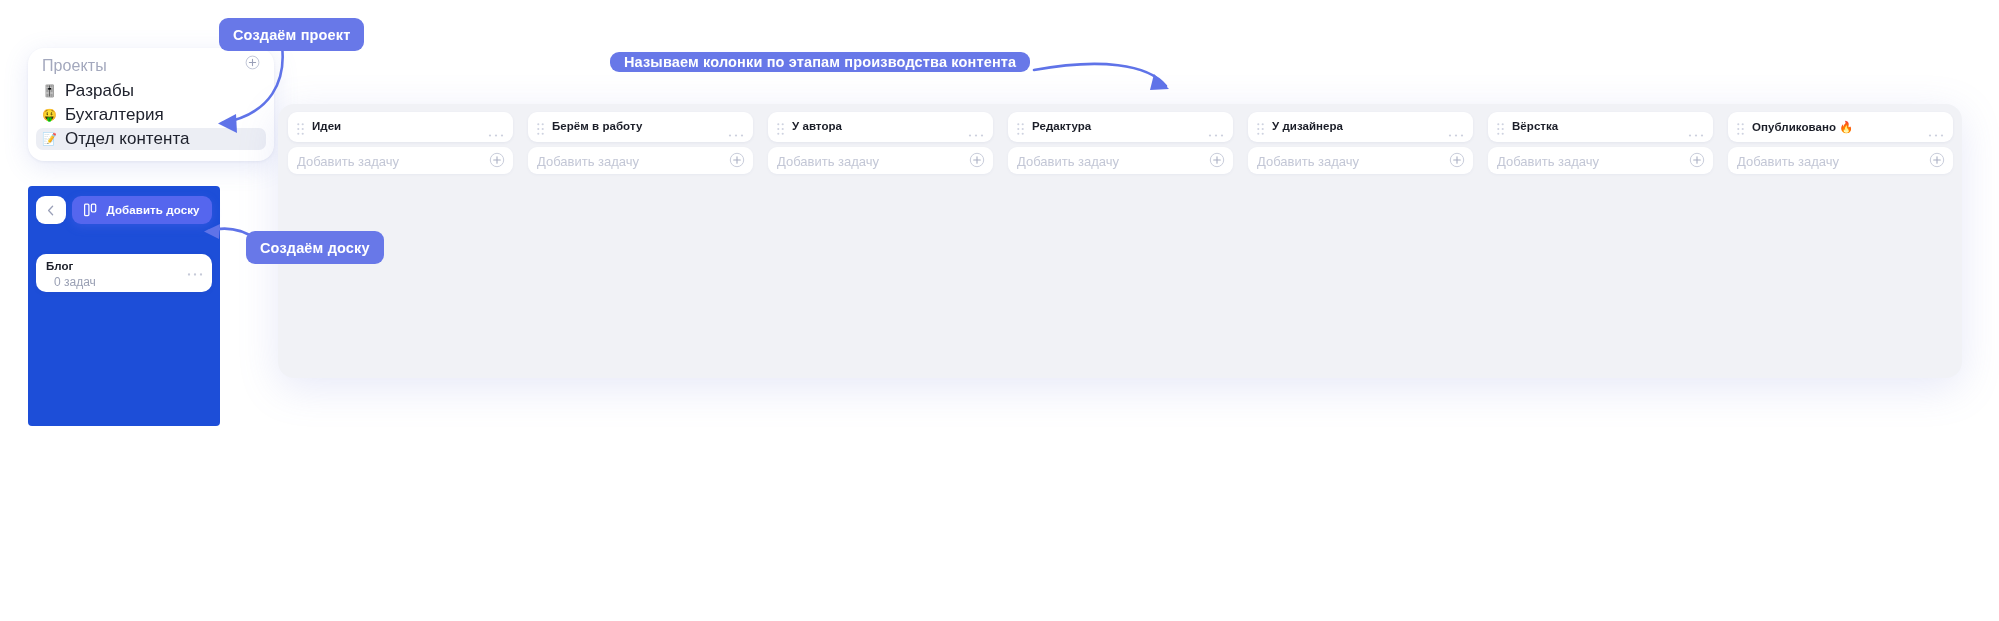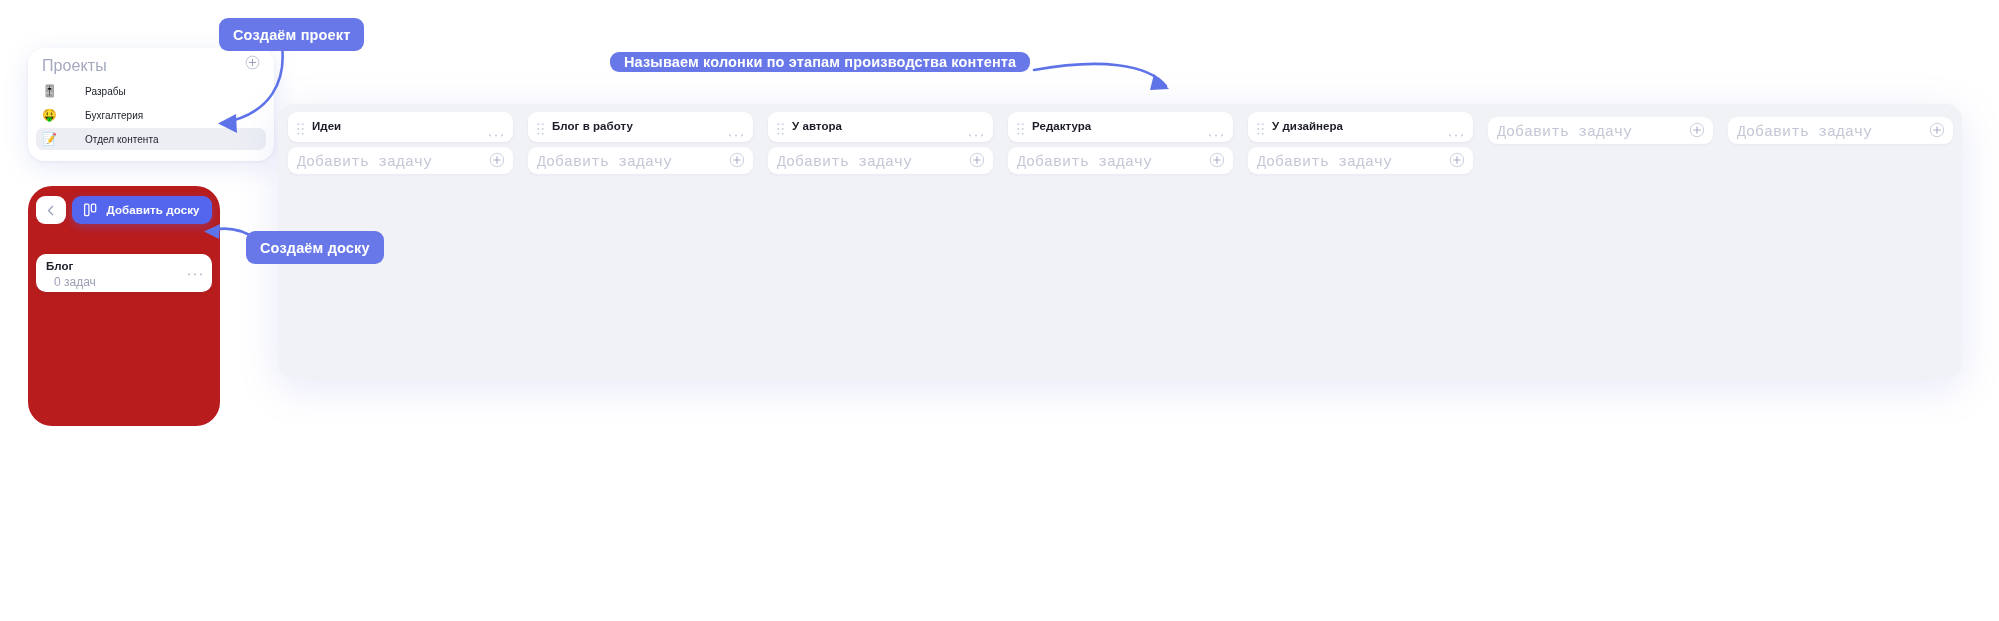--- a/index.html
+++ b/index.html
@@ -18,25 +18,25 @@
       box-shadow:0 6px 26px rgba(108,122,210,.16),0 1px 3px rgba(60,70,130,.07);}
   #projects-head{position:absolute;left:14px;top:7px;width:218px;height:20px;}
   #projects-title{position:absolute;left:0;top:2px;font-size:16px;color:#a3a8bd;
       letter-spacing:.1px;}
   #projects-add{position:absolute;right:0;top:0;width:15px;height:15px;}
   .proj-row{position:absolute;left:8px;width:230px;height:22px;border-radius:7px;
       display:flex;align-items:center;padding-left:6px;box-sizing:border-box;}
   .proj-row.sel{background:#eceef4;}
   .proj-emoji{width:15px;height:15px;display:flex;align-items:center;justify-content:center;
       font-size:12px;line-height:1;margin-right:8px;flex:0 0 auto;}
-  .proj-label{font-size:10px;color:#20232e;letter-spacing:.05px;margin-left:20px;}
+  .proj-label{font-size:17px;color:#20232e;letter-spacing:.05px;}
 
   
   #boards-panel{position:absolute;left:28px;top:186px;width:192px;height:240px;
-      background:#b91c1c;border-radius:24px;}
+      background:#1d4ed8;border-radius:4px;}
   #board-back{position:absolute;left:8px;top:10px;width:30px;height:28px;background:#fff;
       border-radius:9px;display:flex;align-items:center;justify-content:center;
       box-shadow:0 1px 2px rgba(60,70,130,.07);}
   #add-board-btn{position:absolute;left:44px;top:10px;width:140px;height:28px;
       background:#5566ee;border-radius:9px;display:flex;align-items:center;
       justify-content:center;gap:7px;
       box-shadow:0 3px 10px rgba(85,102,238,.33);}
   #add-board-label{font-size:11.5px;color:#fff;font-weight:bold;letter-spacing:.1px;}
   #blog-card{position:absolute;left:8px;top:48px;width:176px;height:38px;background:#fff;
       border-radius:10px;box-shadow:0 1px 4px rgba(60,70,130,.10);margin-top:20px;}
@@ -50,21 +50,21 @@
       box-shadow:0 10px 40px rgba(120,132,215,.18);}
   .kcol{position:absolute;top:8px;width:225px;}
   .kcol-head{height:30px;background:#ffffff;border-radius:9px;position:relative;
       box-shadow:0 1px 3px rgba(60,70,130,.07);}
   .kdrag{position:absolute;left:9px;top:9px;}
   .kcol-title{position:absolute;left:24px;top:8px;font-size:11.5px;color:#1b1e28;
       font-weight:bold;letter-spacing:.05px;white-space:nowrap;}
   .kdots{position:absolute;right:9px;top:12px;}
   .kadd{margin-top:5px;height:27px;background:#ffffff;border-radius:9px;position:relative;
       box-shadow:0 1px 3px rgba(60,70,130,.05);}
-  .kadd-ph{position:absolute;left:9px;top:7px;font-size:15px;color:#c3c7d6;font-family:Liberation Mono, monospace;}
+  .kadd-ph{position:absolute;left:9px;top:7px;font-size:13px;color:#c3c7d6;}
   .kadd-plus{position:absolute;right:8px;top:5px;}
 
   
   .callout{position:absolute;background:#6878e8;border-radius:9px;color:#fff;
       display:flex;align-items:center;padding:4px 14px;box-sizing:border-box;
       font-weight:bold;letter-spacing:.15px;white-space:nowrap;}
   #callout-project{left:219px;top:18px;height:33px;font-size:14.5px;}
   #callout-columns{left:610px;top:52px;height:20px;font-size:14.5px;}
   #callout-board{left:246px;top:231px;height:33px;font-size:14.5px;}
 
@@ -165,21 +165,21 @@
       <div class="kcol" style="left: 250px;">
         <div class="kcol-head">
           <span class="kdrag"><svg width="7" height="12" viewBox="0 0 7 12">
               <circle cx="1.3" cy="1.3" r="1.05" fill="#ced2e0"></circle>
               <circle cx="5.7" cy="1.3" r="1.05" fill="#ced2e0"></circle>
               <circle cx="1.3" cy="6" r="1.05" fill="#ced2e0"></circle>
               <circle cx="5.7" cy="6" r="1.05" fill="#ced2e0"></circle>
               <circle cx="1.3" cy="10.7" r="1.05" fill="#ced2e0"></circle>
               <circle cx="5.7" cy="10.7" r="1.05" fill="#ced2e0"></circle>
             </svg></span>
-          <span class="kcol-title">Блог в работу</span>
+          <span class="kcol-title">Берём в работу</span>
           <span class="kdots"><svg width="16" height="5" viewBox="0 0 16 5">
               <circle cx="2" cy="2.5" r="1.1" fill="#ccd0de"></circle>
               <circle cx="8" cy="2.5" r="1.1" fill="#ccd0de"></circle>
               <circle cx="14" cy="2.5" r="1.1" fill="#ccd0de"></circle>
             </svg></span>
         </div>
         <div class="kadd">
           <span class="kadd-ph">Добавить задачу</span>
           <span class="kadd-plus"><svg width="16" height="16" viewBox="0 0 16 16">
               <circle cx="8" cy="8" r="6.7" fill="none" stroke="#c9cddb" stroke-width="1"></circle>
@@ -256,29 +256,61 @@
         </div>
         <div class="kadd">
           <span class="kadd-ph">Добавить задачу</span>
           <span class="kadd-plus"><svg width="16" height="16" viewBox="0 0 16 16">
               <circle cx="8" cy="8" r="6.7" fill="none" stroke="#c9cddb" stroke-width="1"></circle>
               <path d="M8 4.7v6.6M4.7 8h6.6" stroke="#aab0c4" stroke-width="1.1" stroke-linecap="round"></path>
             </svg></span>
         </div>
       </div>
       <div class="kcol" style="left: 1210px;">
+        <div class="kcol-head">
+          <span class="kdrag"><svg width="7" height="12" viewBox="0 0 7 12">
+              <circle cx="1.3" cy="1.3" r="1.05" fill="#ced2e0"></circle>
+              <circle cx="5.7" cy="1.3" r="1.05" fill="#ced2e0"></circle>
+              <circle cx="1.3" cy="6" r="1.05" fill="#ced2e0"></circle>
+              <circle cx="5.7" cy="6" r="1.05" fill="#ced2e0"></circle>
+              <circle cx="1.3" cy="10.7" r="1.05" fill="#ced2e0"></circle>
+              <circle cx="5.7" cy="10.7" r="1.05" fill="#ced2e0"></circle>
+            </svg></span>
+          <span class="kcol-title">Вёрстка</span>
+          <span class="kdots"><svg width="16" height="5" viewBox="0 0 16 5">
+              <circle cx="2" cy="2.5" r="1.1" fill="#ccd0de"></circle>
+              <circle cx="8" cy="2.5" r="1.1" fill="#ccd0de"></circle>
+              <circle cx="14" cy="2.5" r="1.1" fill="#ccd0de"></circle>
+            </svg></span>
+        </div>
         <div class="kadd">
           <span class="kadd-ph">Добавить задачу</span>
           <span class="kadd-plus"><svg width="16" height="16" viewBox="0 0 16 16">
               <circle cx="8" cy="8" r="6.7" fill="none" stroke="#c9cddb" stroke-width="1"></circle>
               <path d="M8 4.7v6.6M4.7 8h6.6" stroke="#aab0c4" stroke-width="1.1" stroke-linecap="round"></path>
             </svg></span>
         </div>
       </div>
       <div class="kcol" style="left: 1450px;">
+        <div class="kcol-head">
+          <span class="kdrag"><svg width="7" height="12" viewBox="0 0 7 12">
+              <circle cx="1.3" cy="1.3" r="1.05" fill="#ced2e0"></circle>
+              <circle cx="5.7" cy="1.3" r="1.05" fill="#ced2e0"></circle>
+              <circle cx="1.3" cy="6" r="1.05" fill="#ced2e0"></circle>
+              <circle cx="5.7" cy="6" r="1.05" fill="#ced2e0"></circle>
+              <circle cx="1.3" cy="10.7" r="1.05" fill="#ced2e0"></circle>
+              <circle cx="5.7" cy="10.7" r="1.05" fill="#ced2e0"></circle>
+            </svg></span>
+          <span class="kcol-title">Опубликовано 🔥</span>
+          <span class="kdots"><svg width="16" height="5" viewBox="0 0 16 5">
+              <circle cx="2" cy="2.5" r="1.1" fill="#ccd0de"></circle>
+              <circle cx="8" cy="2.5" r="1.1" fill="#ccd0de"></circle>
+              <circle cx="14" cy="2.5" r="1.1" fill="#ccd0de"></circle>
+            </svg></span>
+        </div>
         <div class="kadd">
           <span class="kadd-ph">Добавить задачу</span>
           <span class="kadd-plus"><svg width="16" height="16" viewBox="0 0 16 16">
               <circle cx="8" cy="8" r="6.7" fill="none" stroke="#c9cddb" stroke-width="1"></circle>
               <path d="M8 4.7v6.6M4.7 8h6.6" stroke="#aab0c4" stroke-width="1.1" stroke-linecap="round"></path>
             </svg></span>
         </div>
       </div>
     </div>
 

